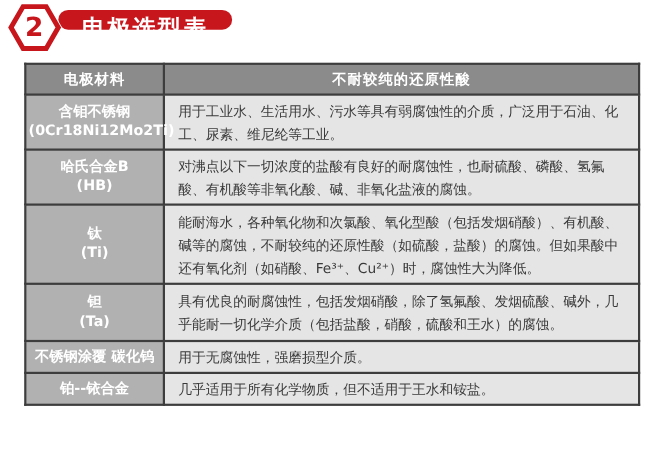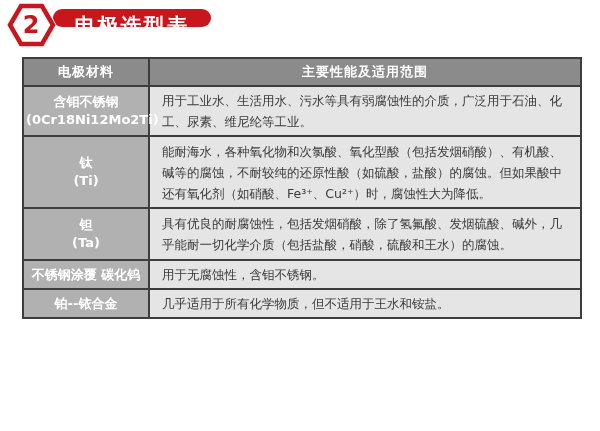--- a/index.html
+++ b/index.html
@@ -98,49 +98,56 @@
   </div>
 
   <table class="etable">
     <colgroup>
         <col class="c1">
         <col class="c2">
       </colgroup>
     <tbody>
         <tr>
       <th>电极材料</th>
-      <th>主要性能及适用范围</th>
+      <th>不耐较纯的还原性酸</th>
     </tr>
     <tr class="r1">
       <td class="mat">
         <div class="mat-name">含钼不锈钢</div>
         <div class="mat-sub">(0Cr18Ni12Mo2Ti)</div>
       </td>
       <td class="desc">用于工业水、生活用水、污水等具有弱腐蚀性的介质，广泛用于石油、化工、尿素、维尼纶等工业。</td>
+    </tr>
+    <tr class="r2">
+      <td class="mat">
+        <div class="mat-name">哈氏合金B</div>
+        <div class="mat-sub">(HB)</div>
+      </td>
+      <td class="desc">对沸点以下一切浓度的盐酸有良好的耐腐蚀性，也耐硫酸、磷酸、氢氟酸、有机酸等非氧化酸、碱、非氧化盐液的腐蚀。</td>
     </tr>
     <tr class="r4">
       <td class="mat">
         <div class="mat-name">钛</div>
         <div class="mat-sub">(Ti)</div>
       </td>
       <td class="desc">能耐海水，各种氧化物和次氯酸、氧化型酸（包括发烟硝酸）、有机酸、碱等的腐蚀，不耐较纯的还原性酸（如硫酸，盐酸）的腐蚀。但如果酸中还有氧化剂（如硝酸、Fe³⁺、Cu²⁺）时，腐蚀性大为降低。</td>
     </tr>
     <tr class="r5">
       <td class="mat">
         <div class="mat-name">钽</div>
         <div class="mat-sub">(Ta)</div>
       </td>
       <td class="desc">具有优良的耐腐蚀性，包括发烟硝酸，除了氢氟酸、发烟硫酸、碱外，几乎能耐一切化学介质（包括盐酸，硝酸，硫酸和王水）的腐蚀。</td>
     </tr>
     <tr class="r6">
       <td class="mat">
         <div class="mat-name">不锈钢涂覆 碳化钨</div>
 
       </td>
-      <td class="desc">用于无腐蚀性，含钼不锈钢。</td>
+      <td class="desc">用于无腐蚀性，强磨损型介质。</td>
     </tr>
     <tr class="r7">
       <td class="mat">
         <div class="mat-name">铂--铱合金</div>
 
       </td>
       <td class="desc">几乎适用于所有化学物质，但不适用于王水和铵盐。</td>
     </tr>
   </tbody>
     </table>

